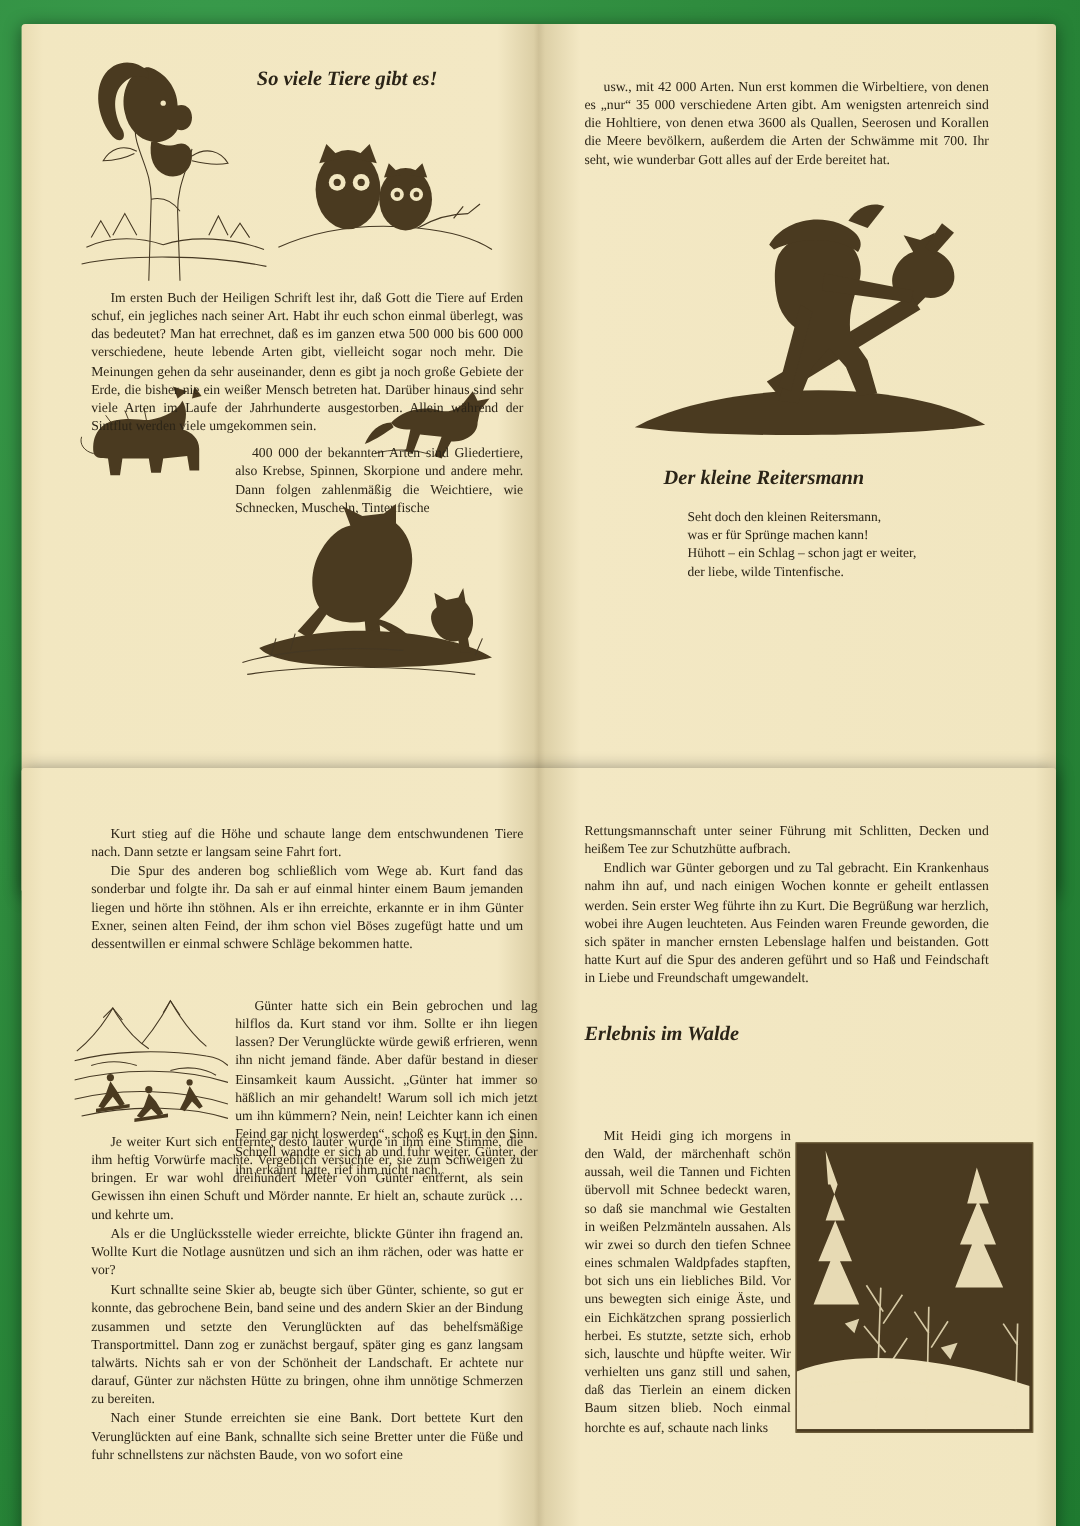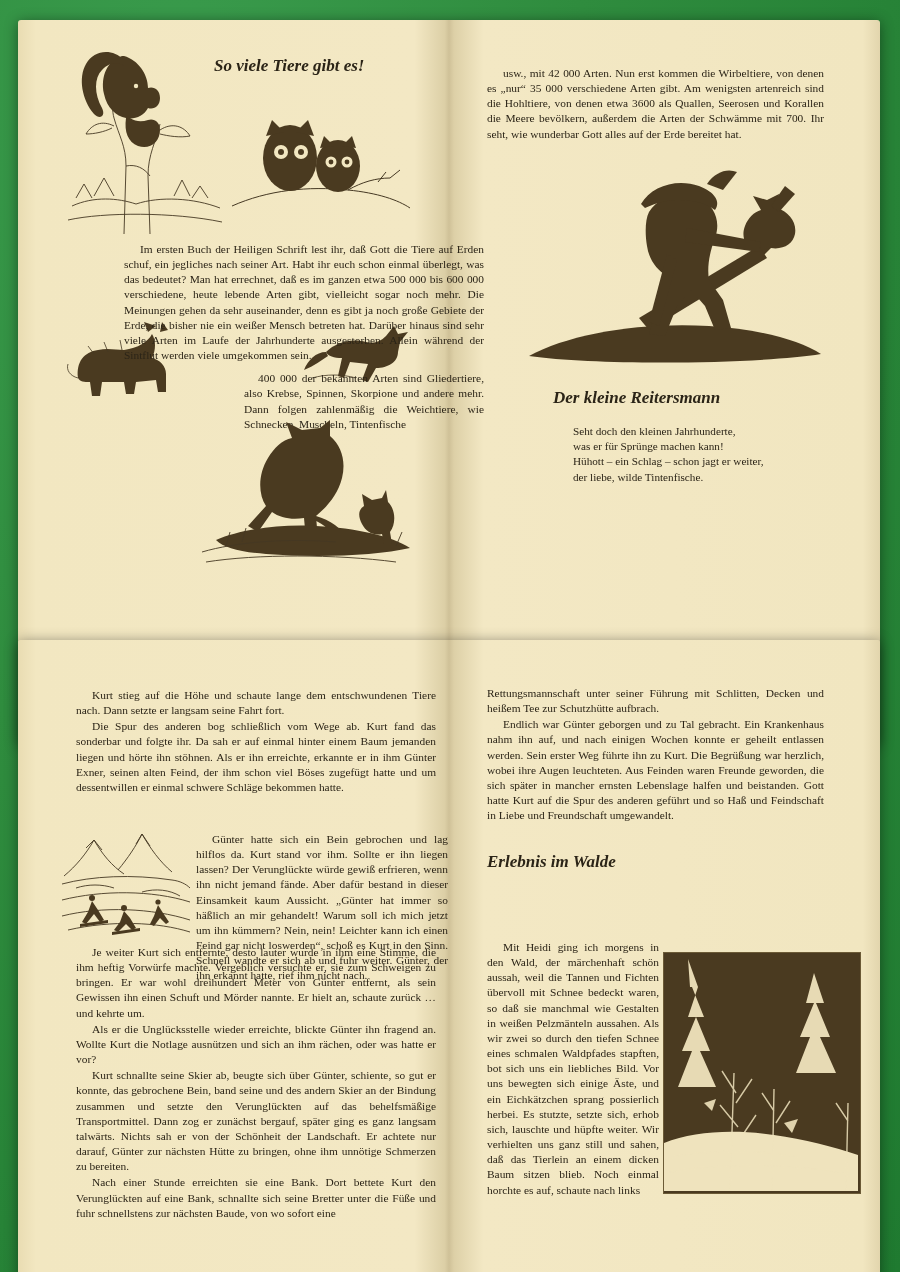--- a/index.html
+++ b/index.html
@@ -193,21 +193,21 @@
                    L106 20 L98 30 L96 40 C96 50 86 56 74 56 L66 70 L60 68 L66 52
                    L48 50 L42 66 L36 64 L40 46 C32 46 26 44 24 40 Z"></path>
           <path d="M24 40 C14 40 6 48 2 58 C12 54 20 48 26 44 Z"></path>
         </g>
         <g class="ink" stroke-width="0.8">
           <path d="M10 66 C24 62 40 62 54 66"></path>
         </g>
       </svg>
     </div>
 
-    <div class="txt" style="position:absolute; left:58px; top:222px; width:360px;margin-left:48px;">
+    <div class="txt" style="position:absolute; left:58px; top:222px; width:360px;">
       <p class="indent" style="shape-outside:none;">Im ersten Buch der Heiligen Schrift lest ihr, daß Gott die Tiere auf Erden schuf, ein jegliches nach seiner Art. Habt ihr euch schon einmal überlegt, was das bedeutet? Man hat errechnet, daß es im ganzen etwa 500 000 bis 600 000 verschiedene, heute lebende Arten gibt, vielleicht sogar noch mehr. Die Meinungen gehen da sehr auseinander, denn es gibt ja noch große Gebiete der Erde, die bisher nie ein weißer Mensch betreten hat. Darüber hinaus sind sehr viele Arten im Laufe der Jahrhunderte ausgestorben. Allein während der Sintflut werden viele umgekommen sein.</p>
       <p class="indent" style="margin-top:8px; width:240px; margin-left:120px; text-indent:14px;">400 000 der bekannten Arten sind Gliedertiere, also Krebse, Spinnen, Skorpione und andere mehr. Dann folgen zahlenmäßig die Weichtiere, wie Schnecken, Muscheln, Tintenfische</p>
     </div>
 
     <div class="art" style="left:178px; top:400px; width:225px; height:155px;">
       <svg width="225" height="155" viewBox="0 0 225 155">
         <g class="sil">
           <path d="M96 18 L90 2 L106 10 L124 8 L134 0 L134 16
                    C146 26 150 42 146 58 C142 74 132 86 120 96
                    L122 120 L110 120 L108 98 C96 100 84 98 76 92
@@ -258,21 +258,21 @@
 
           <path d="M178 78 L252 92 L250 102 L176 92 Z"></path>
           <path d="M158 104 L140 172 L150 176 L168 110 Z"></path>
         </g>
       </svg>
     </div>
 
     <h2 class="heading" style="position:absolute; left:104px; top:368px;">Der kleine Reitersmann</h2>
 
     <div class="caption-block" style="position:absolute; left:124px; top:404px; width:300px;">
-      <div>Seht doch den kleinen Jahrhunderte,</div>
+      <div>Seht doch den kleinen Reitersmann,</div>
       <div>was er für Sprünge machen kann!</div>
       <div>Hühott – ein Schlag – schon jagt er weiter,</div>
       <div>der liebe, wilde Tintenfische.</div>
     </div>
 
     <div class="folio r">23</div>
   </div>
 </div>
 
 <div class="book" id="spread-bottom">

